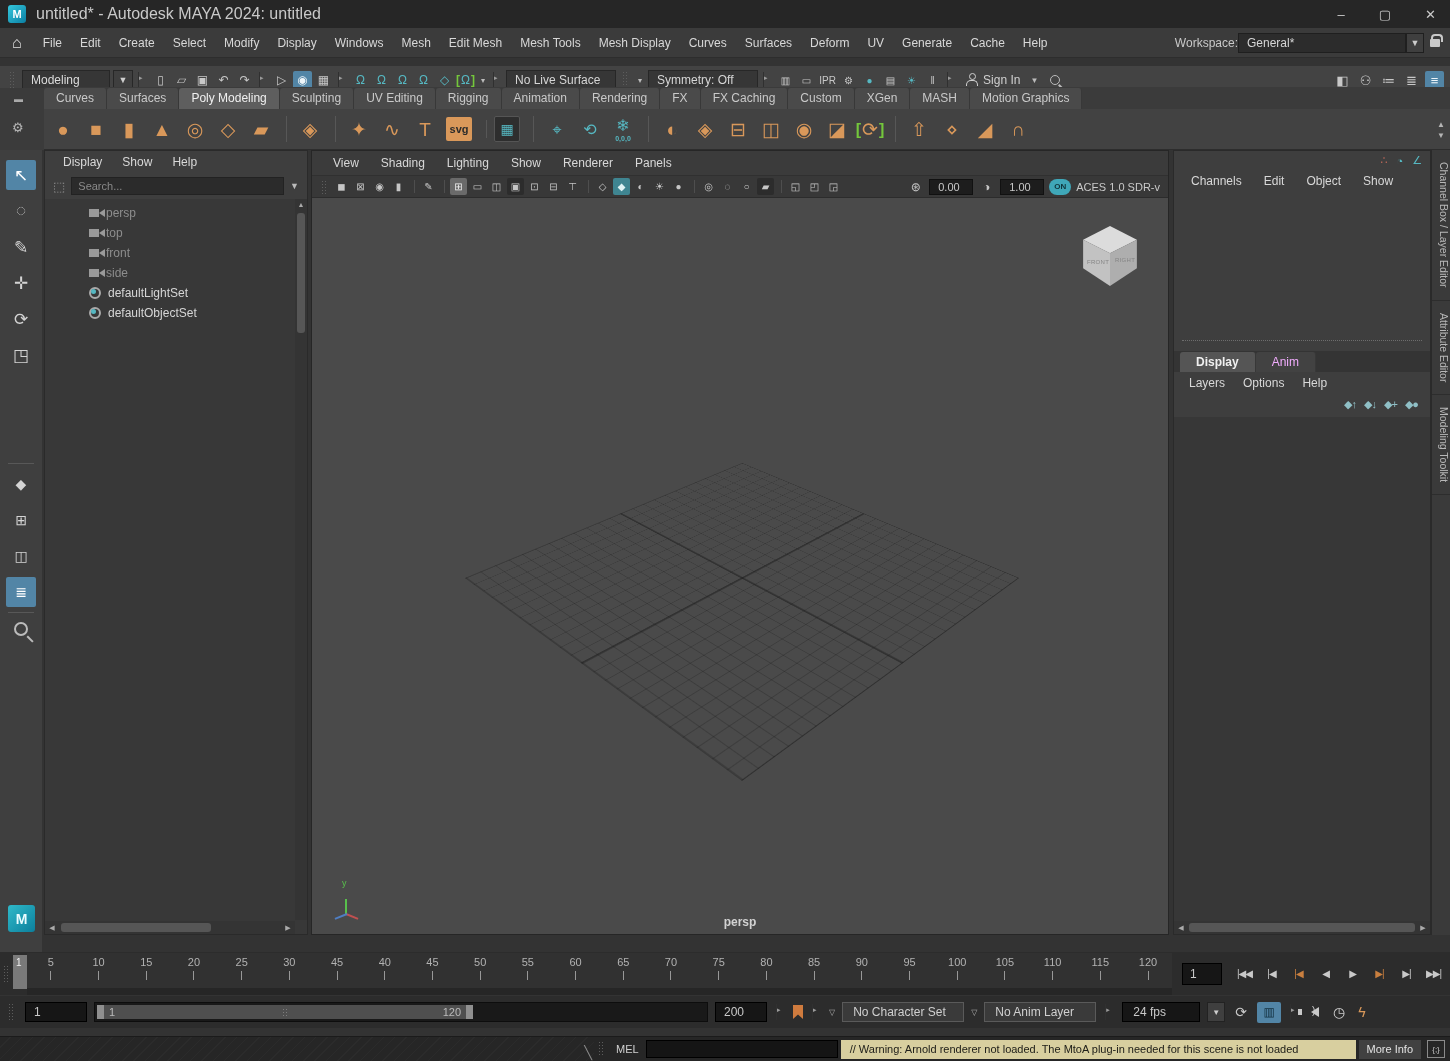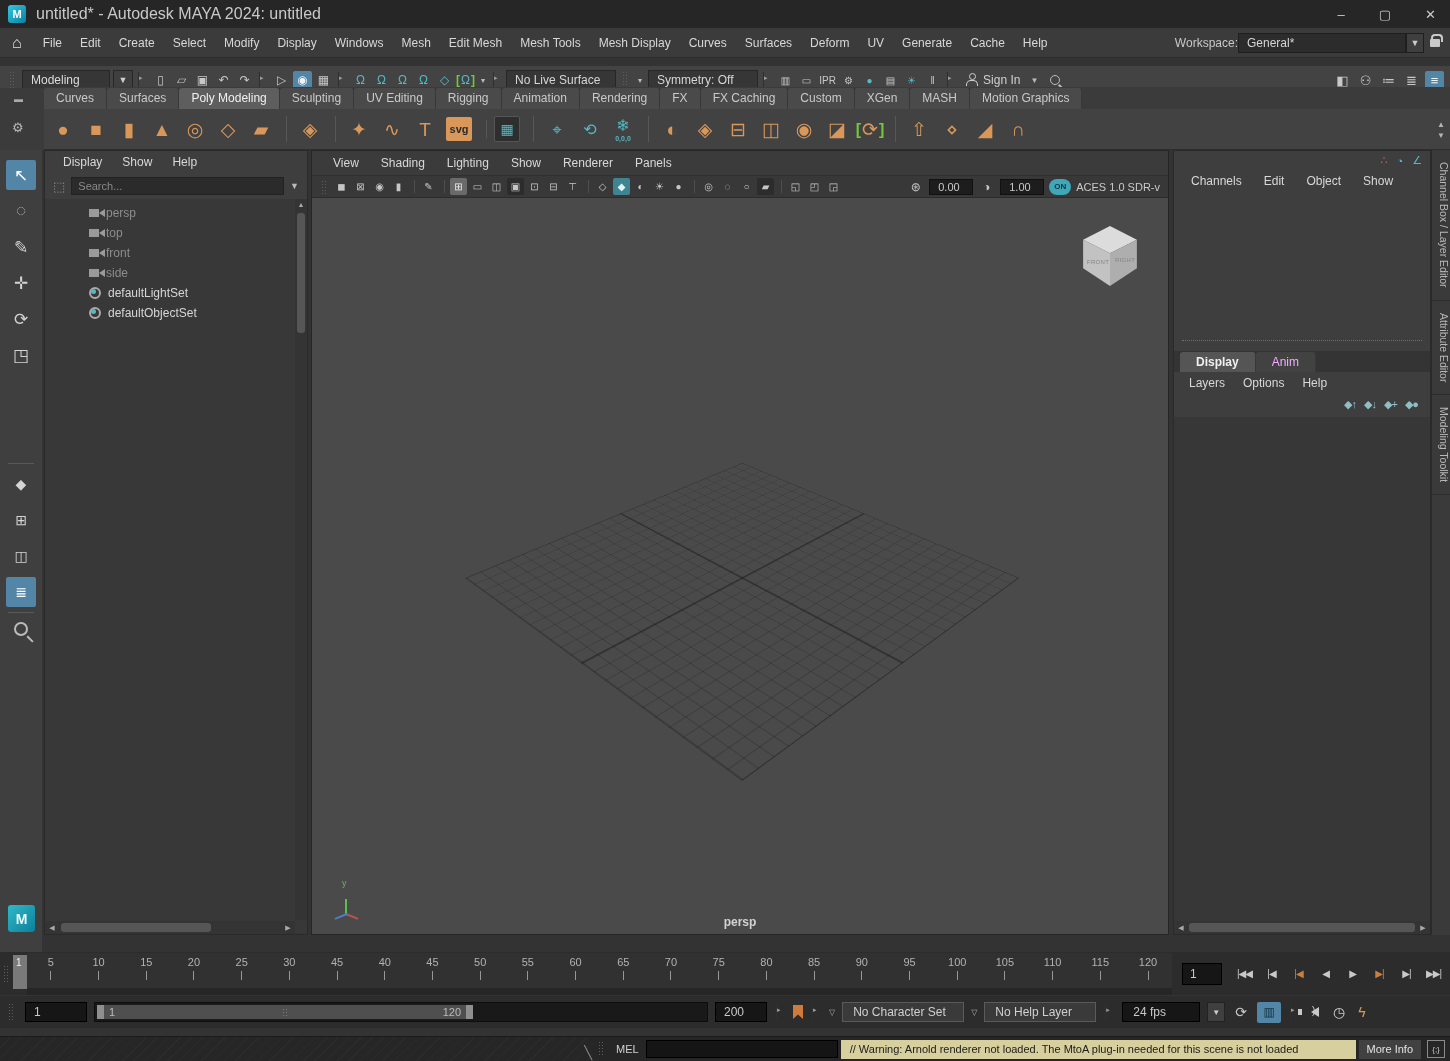--- a/index.html
+++ b/index.html
@@ -933,21 +933,21 @@
     </div>
     <span class="gsep"></span>
     <span class="flag"></span>
     <span class="gsep"></span>
     <span class="tri">▽</span>
     <div class="dd-box" style="width:122px;">
       <span>No Character Set</span>
     </div>
     <span class="tri">▽</span>
     <div class="dd-box" style="width:112px;">
-      <span>No Help Layer</span>
+      <span>No Anim Layer</span>
     </div>
     <span class="gsep"></span>
     <div class="fps-box">
       <span>24 fps</span>
     </div>
     <div class="fps-arrow">▼</div>
     <span class="rs-ico">⟳</span>
     <span class="blue-ico">▥</span>
     <span class="gsep"></span>
     <span class="speaker"></span>

